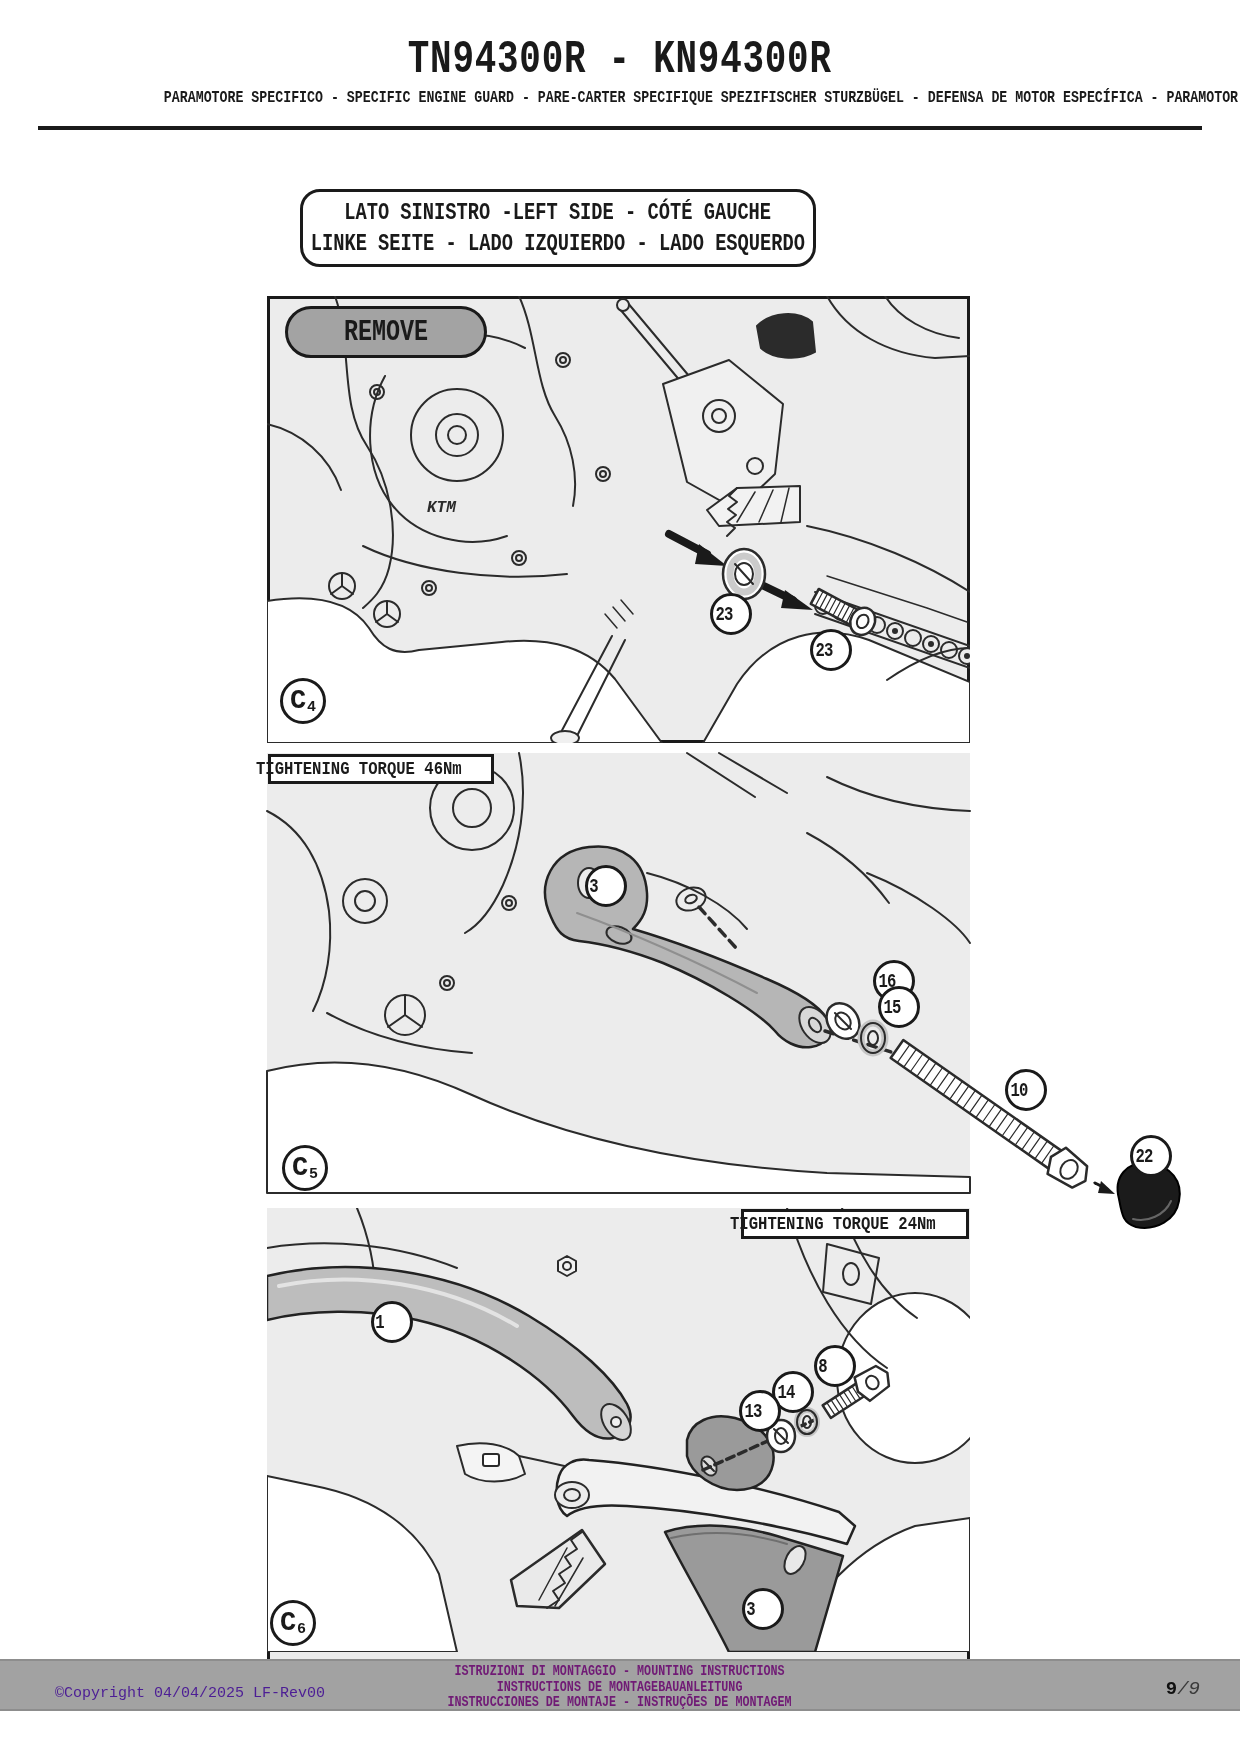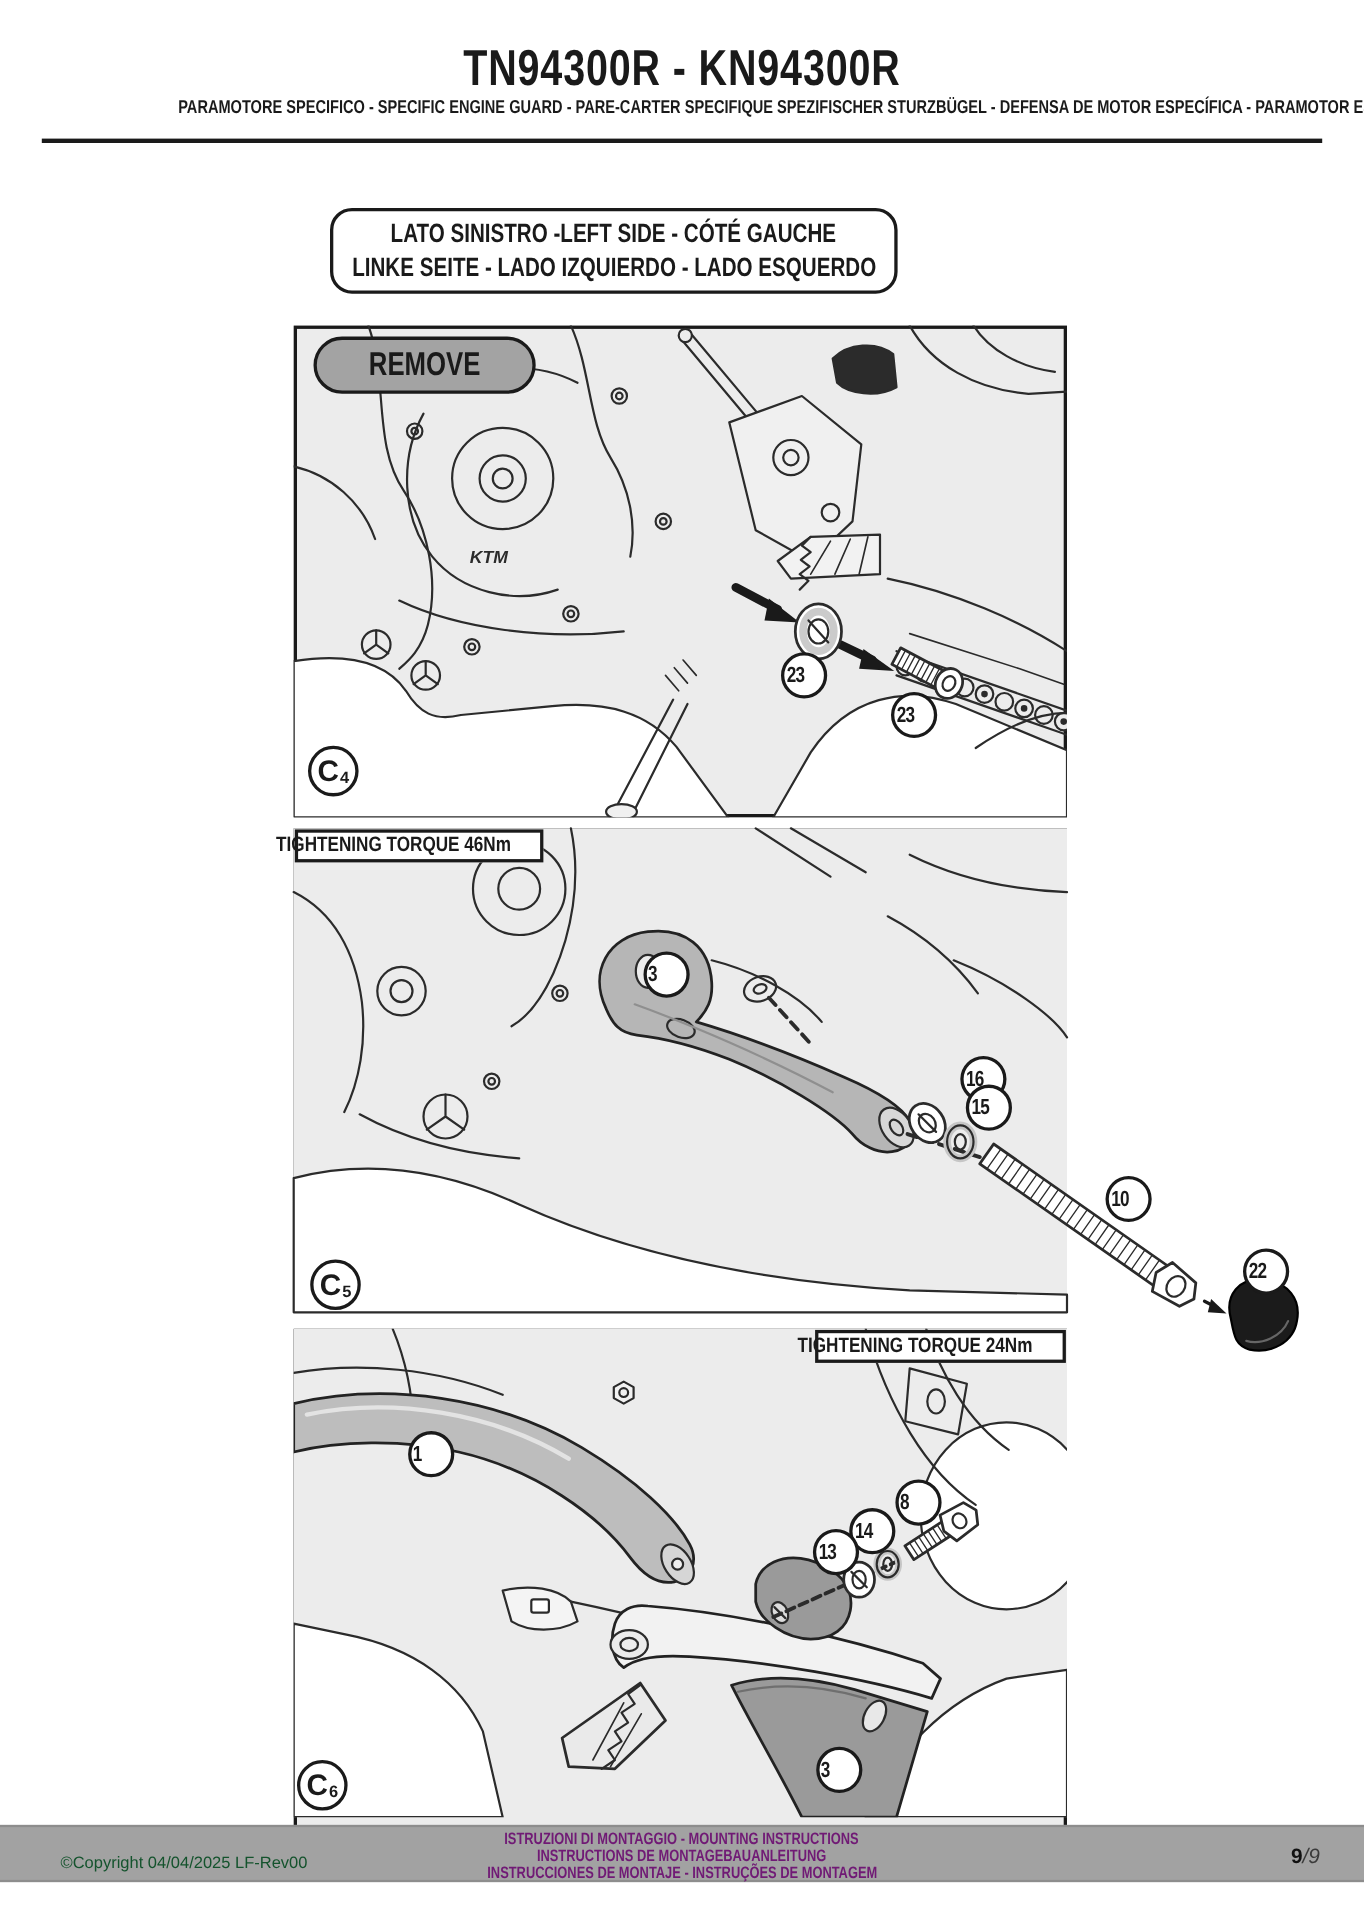--- a/index.html
+++ b/index.html
@@ -1,17 +1,17 @@
 <!DOCTYPE html>
 <html><head>
 <meta charset="utf-8">
 <style>
   html,body{margin:0;padding:0;background:#fff;}
   .page{position:relative;width:1240px;height:1754px;background:#fff;overflow:hidden;
-        font-family:Liberation Sans, sans-serif;color:#1a1a1a;}
+        font-family:Liberation Mono, monospace;color:#1a1a1a;}
   .cond{display:inline-block;transform:scaleX(.78);transform-origin:center;white-space:nowrap;}
   .condL{display:inline-block;transform:scaleX(.82);transform-origin:left center;white-space:nowrap;}
 
   .title{position:absolute;top:34px;left:0;width:100%;text-align:center;margin:0;
          font-size:46px;font-weight:bold;letter-spacing:1px;}
   .subtitle{position:absolute;top:88px;left:0;width:100%;text-align:center;
          font-size:17px;font-weight:bold;}
   .rule{position:absolute;top:126px;left:38px;width:1164px;height:4px;background:#1a1a1a;}
 
   .banner{position:absolute;left:300px;top:189px;width:510px;height:72px;background:#fff;
@@ -38,21 +38,21 @@
       background:#fff;display:flex;align-items:center;
       font-size:20px;font-weight:bold;transform:translate(-50%,-50%);z-index:5;letter-spacing:-1px;}
   .plabel{position:absolute;width:40px;height:40px;border:3px solid #1a1a1a;border-radius:50%;
       display:flex;align-items:center;justify-content:center;font-weight:bold;
       transform:translate(-50%,-50%);z-index:5;background:transparent;}
   .plabel .letter{font-size:27px;}
   .plabel .sub{font-size:15px;margin-top:12px;margin-left:1px;}
 
   footer{position:absolute;left:0;top:1659px;width:100%;height:52px;background:#a2a2a2;
          border-top:2px solid #8d8d8d;border-bottom:2px solid #8d8d8d;box-sizing:border-box;}
-  .copyright{position:absolute;left:55px;bottom:7px;font-size:15px;color:#14532d;}
+  .copyright{position:absolute;left:55px;bottom:7px;font-size:15px;color:#4c1d95;}
   .footer-center{position:absolute;left:0;top:3px;width:100%;text-align:center;color:#701a75;
          font-weight:bold;font-size:15px;line-height:15.5px;}
   .pagenum{position:absolute;right:40px;bottom:9px;font-size:19px;}
   .pagenum .pg{font-weight:bold;color:#111;}
   .pagenum .pgs{font-style:italic;color:#3a3a3a;}
 </style>
 </head>
 <body>
 
 <div class="page">

